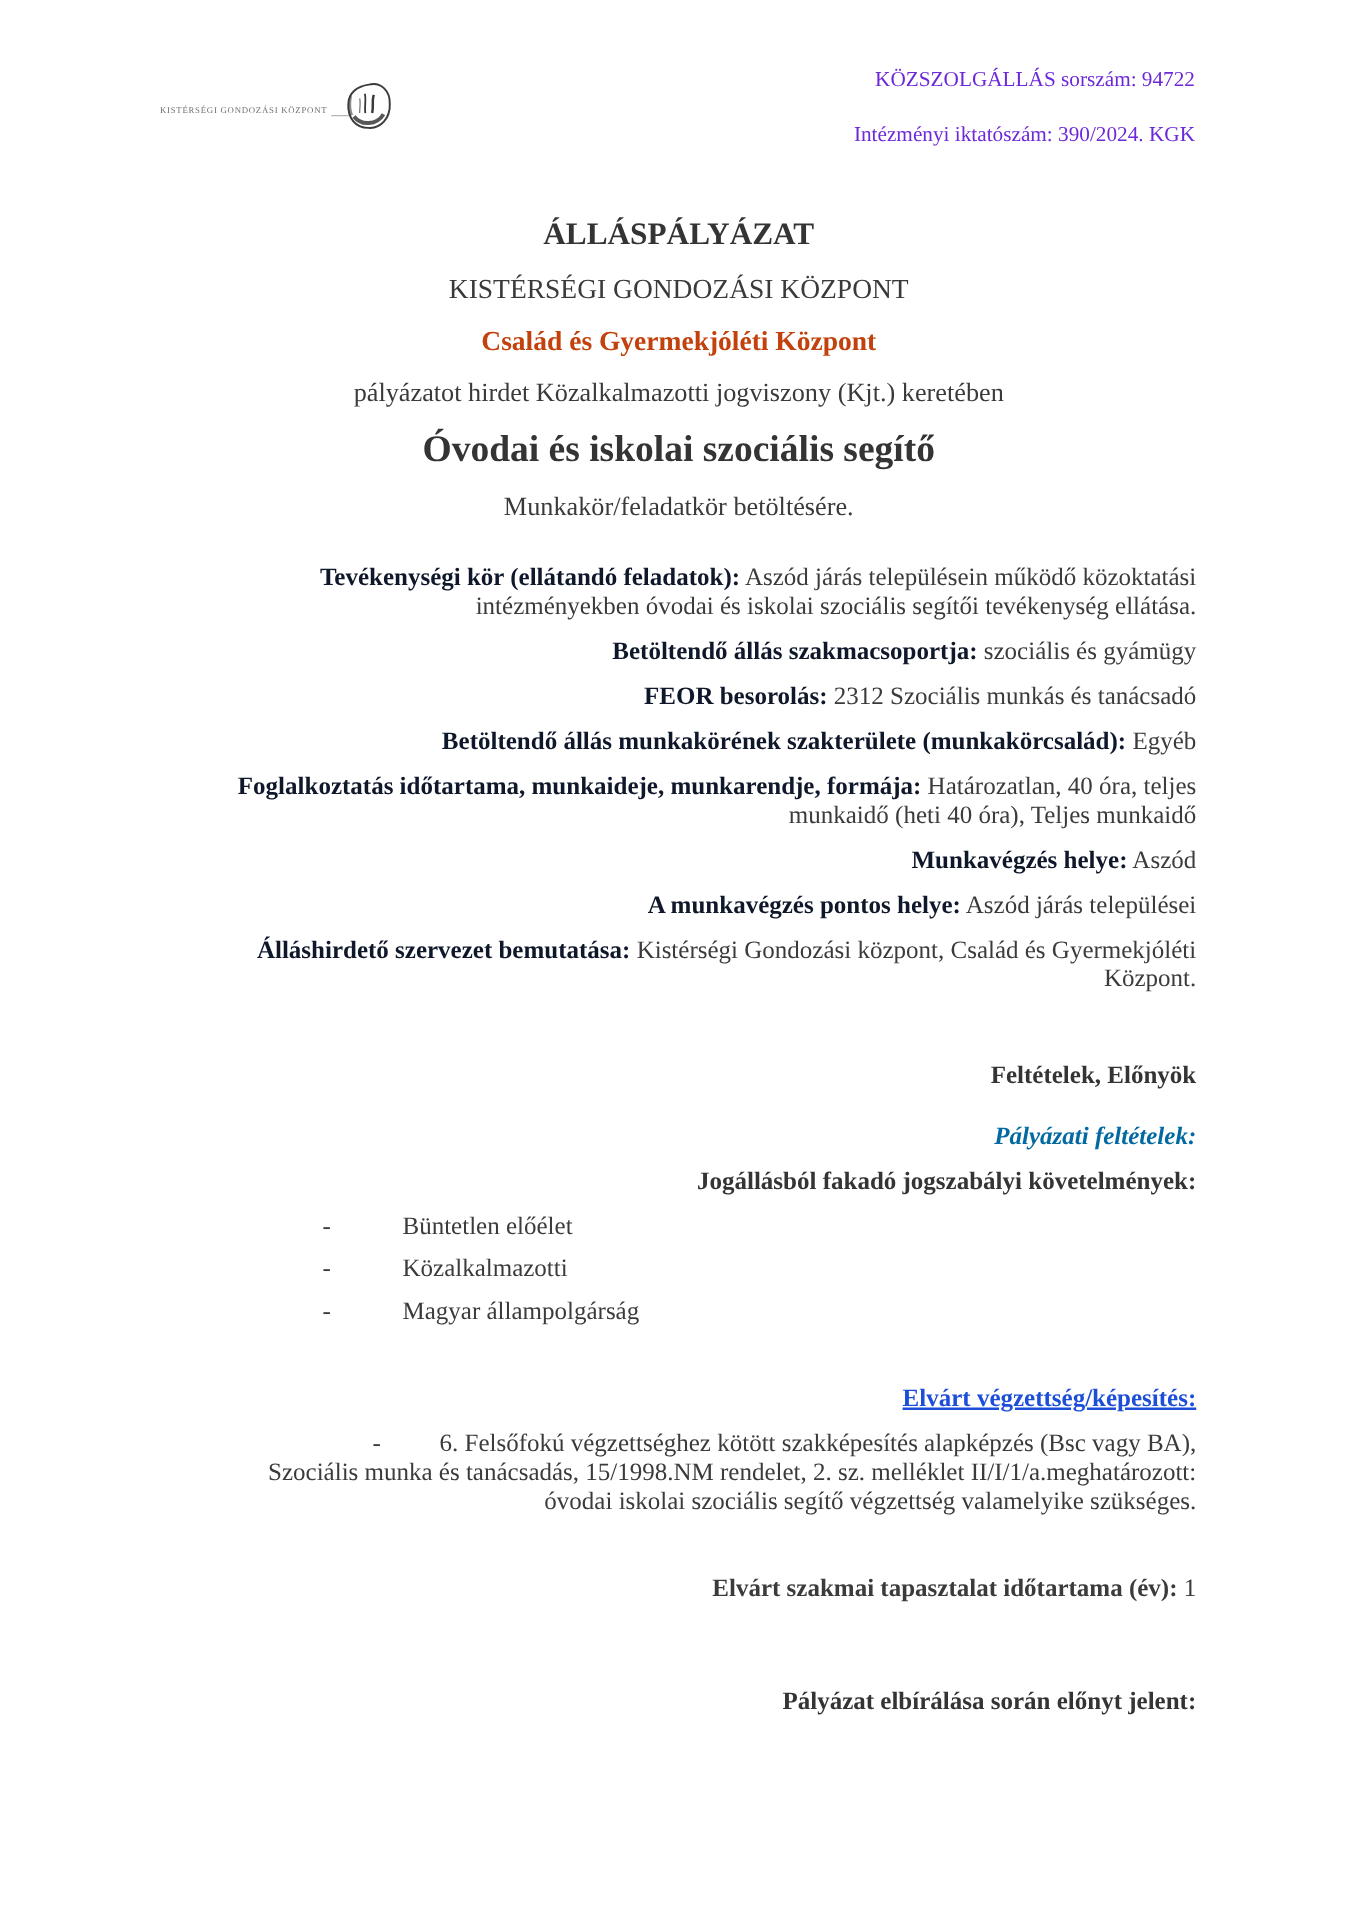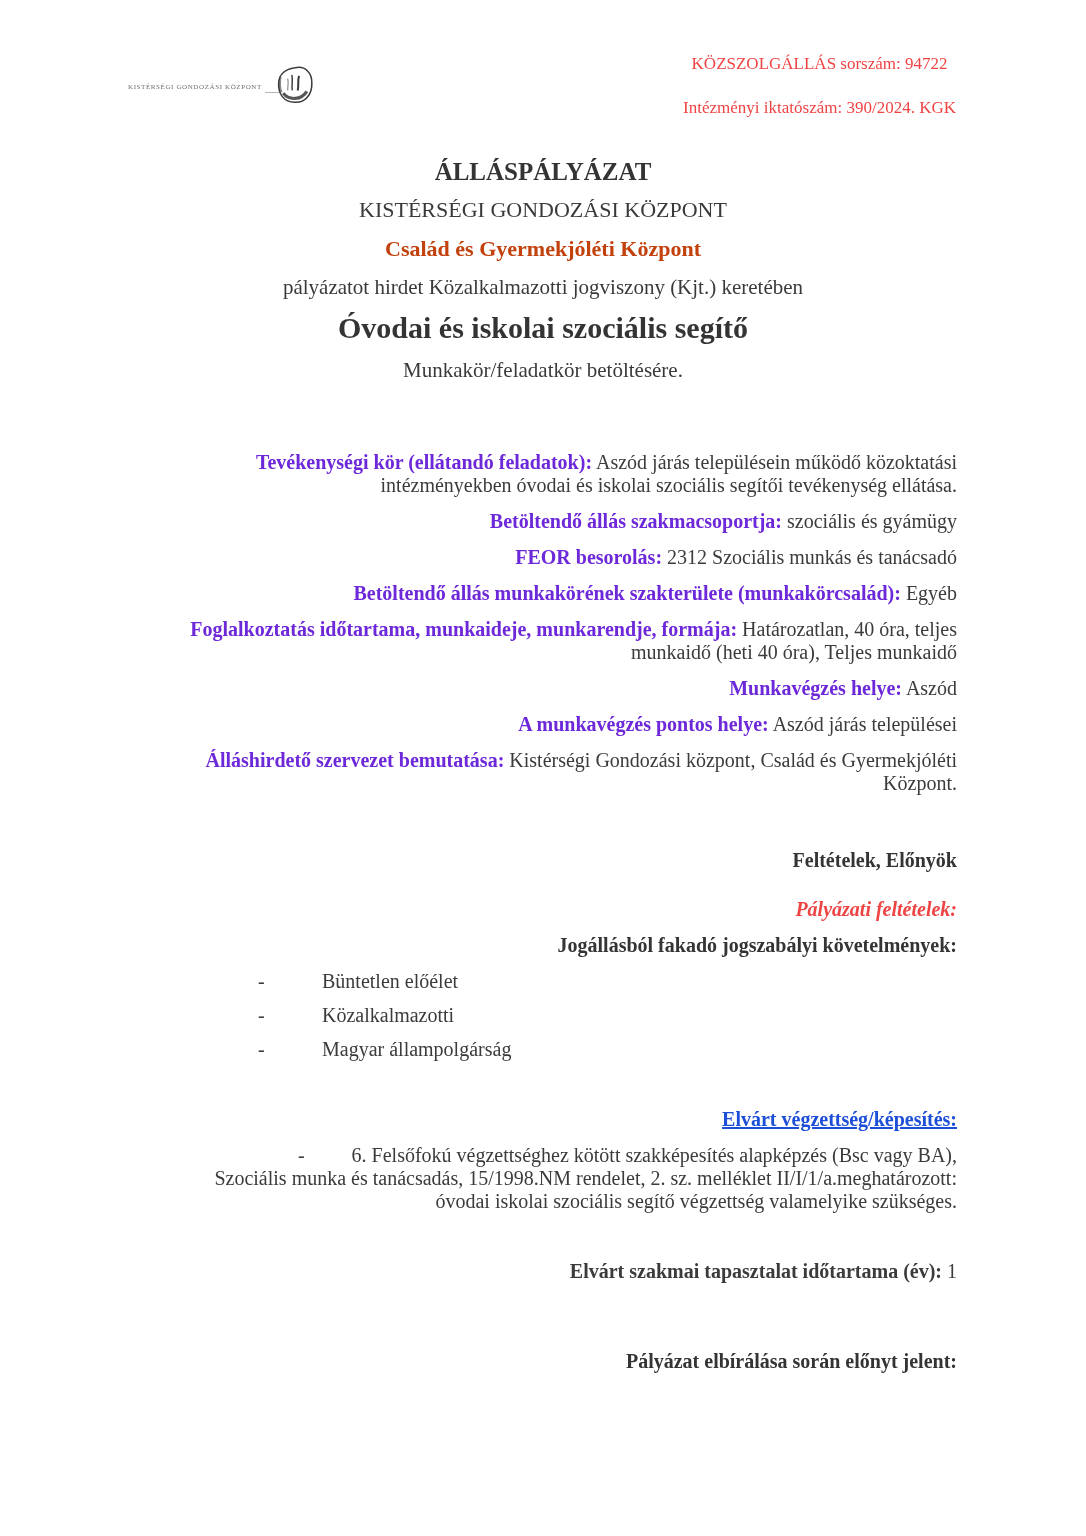--- a/index.html
+++ b/index.html
@@ -15,24 +15,24 @@
     font-family: "Liberation Serif", "DejaVu Serif", serif;
     color: #3b3b3b;
     overflow: hidden;
   }
 
   
   .hdr-right {
     position: absolute;
     top: 54px;
     right: 130px;
-    text-align: center;
+    text-align: right;
     font-size: 17px;
     line-height: 20px;
-    color: #ef4444;
+    color: #6d28d9;
   }
   .hdr-right p { margin: 0 0 24px 0; }
 
   .logo {
     position: absolute;
     top: 64px;
     left: 128px;
     width: 178px;
     display: flex;
     align-items: center;
@@ -54,53 +54,53 @@
 
   
   .title-block {
     position: absolute;
     top: 158px;
     left: 0;
     width: 100%;
     text-align: center;
     color: #3a3a3a;
   }
-  .title-block p { margin: 0; }
+  .title-block p { margin: 16px; }
   .t-doc-type  { font-size: 25px; font-weight: bold; margin-bottom: 11px !important; color: #343434; }
   .t-org       { font-size: 22px; margin-bottom: 13px !important; }
   .t-dept      { font-size: 22px; font-weight: bold; margin-bottom: 13px !important; color: #c2410c; }
   .t-announce  { font-size: 21px; margin-bottom: 11px !important; }
   .t-position  { font-size: 30px; font-weight: bold; margin-bottom: 13px !important; color: #343434; }
   .t-suffix    { font-size: 21px; }
 
   
   .doc-body {
     position: absolute;
     top: 451px;
     left: 130px;
     width: 827px;
     font-size: 20px;
     line-height: 23px;
     color: #3b3b3b;
   }
   .doc-body p { margin: 0 0 13px 0; text-align: right; }
   .detail { text-align: justify; }
-  .detail strong, .b { font-weight: bold; color: #6d28d9; }
+  .detail strong, .b { font-weight: bold; color: #0f172a; }
 
   .sec-heading {
     margin-top: 54px !important;
     font-weight: bold;
     color: #343434;
   }
   .subheading {
     margin-left: 27px;
     margin-top: 26px !important;
     font-weight: bold;
     font-style: italic;
-    color: #ef4444;
+    color: #0369a1;
   }
   .legal-heading {
     margin-left: 67px;
     font-weight: bold;
     color: #343434;
   }
   .req-item {
     display: flex;
     margin: 0 0 11px 128px;
   }

